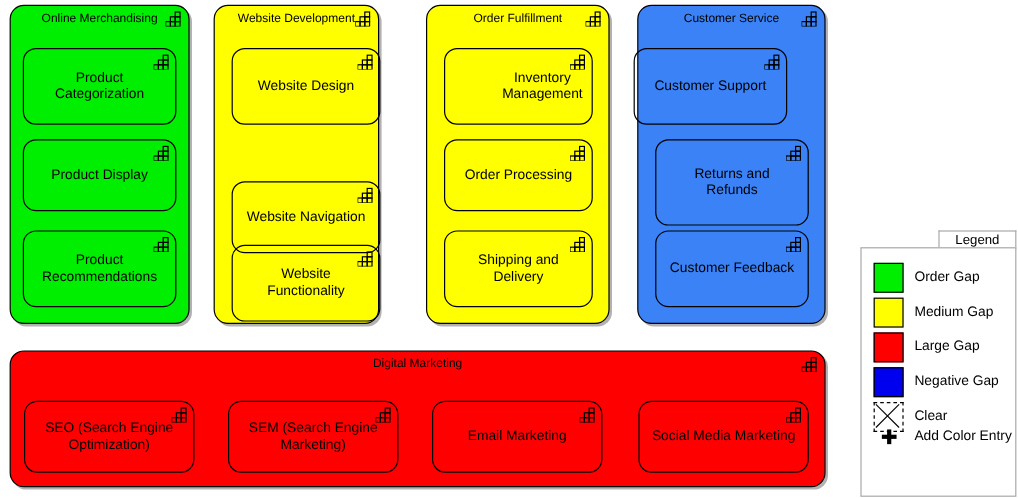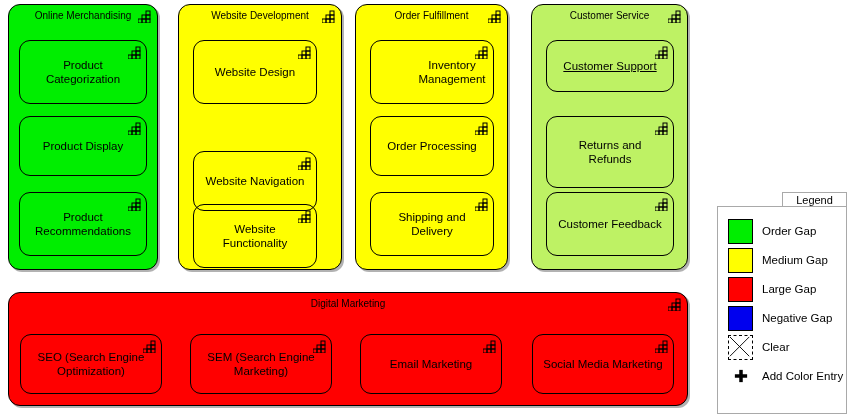--- a/index.html
+++ b/index.html
@@ -182,21 +182,21 @@
 Recommendations</span>
       <span class="cap-icon"><svg viewBox="0 0 13 13" width="13" height="13" xmlns="http://www.w3.org/2000/svg">
           <rect x="8" y="1" width="4" height="4" fill="none" stroke="#000" stroke-width="1"></rect>
           <rect x="4" y="5" width="4" height="4" fill="none" stroke="#000" stroke-width="1"></rect>
           <rect x="8" y="5" width="4" height="4" fill="none" stroke="#000" stroke-width="1"></rect>
           <rect x="0" y="9" width="4" height="4" fill="none" stroke="#000" stroke-width="1"></rect>
           <rect x="4" y="9" width="4" height="4" fill="none" stroke="#000" stroke-width="1"></rect>
           <rect x="8" y="9" width="4" height="4" fill="none" stroke="#000" stroke-width="1"></rect>
         </svg></span>
     </div>
-    <div class="group" style="left: 178px; top: 4px; width: 164px; height: 266px; background: rgb(255, 255, 0); padding-left: 24px;">
+    <div class="group" style="left: 178px; top: 4px; width: 138px; height: 266px; background: rgb(255, 255, 0); padding-left: 24px;">
       <div class="group-title">Website Development</div>
       <span class="cap-icon"><svg viewBox="0 0 13 13" width="13" height="13" xmlns="http://www.w3.org/2000/svg">
           <rect x="8" y="1" width="4" height="4" fill="none" stroke="#000" stroke-width="1"></rect>
           <rect x="4" y="5" width="4" height="4" fill="none" stroke="#000" stroke-width="1"></rect>
           <rect x="8" y="5" width="4" height="4" fill="none" stroke="#000" stroke-width="1"></rect>
           <rect x="0" y="9" width="4" height="4" fill="none" stroke="#000" stroke-width="1"></rect>
           <rect x="4" y="9" width="4" height="4" fill="none" stroke="#000" stroke-width="1"></rect>
           <rect x="8" y="9" width="4" height="4" fill="none" stroke="#000" stroke-width="1"></rect>
         </svg></span>
     </div>
@@ -273,32 +273,32 @@
 Delivery</span>
       <span class="cap-icon"><svg viewBox="0 0 13 13" width="13" height="13" xmlns="http://www.w3.org/2000/svg">
           <rect x="8" y="1" width="4" height="4" fill="none" stroke="#000" stroke-width="1"></rect>
           <rect x="4" y="5" width="4" height="4" fill="none" stroke="#000" stroke-width="1"></rect>
           <rect x="8" y="5" width="4" height="4" fill="none" stroke="#000" stroke-width="1"></rect>
           <rect x="0" y="9" width="4" height="4" fill="none" stroke="#000" stroke-width="1"></rect>
           <rect x="4" y="9" width="4" height="4" fill="none" stroke="#000" stroke-width="1"></rect>
           <rect x="8" y="9" width="4" height="4" fill="none" stroke="#000" stroke-width="1"></rect>
         </svg></span>
     </div>
-    <div class="group" style="left: 531px; top: 4px; width: 157px; height: 266px; background: #bef264;">
+    <div class="group" style="left: 531px; top: 4px; width: 157px; height: 266px; background: #3b82f6;">
       <div class="group-title">Customer Service</div>
       <span class="cap-icon"><svg viewBox="0 0 13 13" width="13" height="13" xmlns="http://www.w3.org/2000/svg">
           <rect x="8" y="1" width="4" height="4" fill="none" stroke="#000" stroke-width="1"></rect>
           <rect x="4" y="5" width="4" height="4" fill="none" stroke="#000" stroke-width="1"></rect>
           <rect x="8" y="5" width="4" height="4" fill="none" stroke="#000" stroke-width="1"></rect>
           <rect x="0" y="9" width="4" height="4" fill="none" stroke="#000" stroke-width="1"></rect>
           <rect x="4" y="9" width="4" height="4" fill="none" stroke="#000" stroke-width="1"></rect>
           <rect x="8" y="9" width="4" height="4" fill="none" stroke="#000" stroke-width="1"></rect>
         </svg></span>
     </div>
-    <div class="cap" style="left: 546px; top: 40px; width: 128px; height: 52px; text-decoration: underline;">
+    <div class="cap" style="left: 528px; top: 40px; width: 128px; height: 64px;">
       <span class="cap-label">Customer Support</span>
       <span class="cap-icon"><svg viewBox="0 0 13 13" width="13" height="13" xmlns="http://www.w3.org/2000/svg">
           <rect x="8" y="1" width="4" height="4" fill="none" stroke="#000" stroke-width="1"></rect>
           <rect x="4" y="5" width="4" height="4" fill="none" stroke="#000" stroke-width="1"></rect>
           <rect x="8" y="5" width="4" height="4" fill="none" stroke="#000" stroke-width="1"></rect>
           <rect x="0" y="9" width="4" height="4" fill="none" stroke="#000" stroke-width="1"></rect>
           <rect x="4" y="9" width="4" height="4" fill="none" stroke="#000" stroke-width="1"></rect>
           <rect x="8" y="9" width="4" height="4" fill="none" stroke="#000" stroke-width="1"></rect>
         </svg></span>
     </div>
@@ -401,21 +401,21 @@
       </div>
       <div class="legend-row" style="top: 126px;">
         <div class="swatch-clear">
           <svg viewBox="0 0 25 25" width="23" height="23" style="position:absolute;left:0;top:0;" xmlns="http://www.w3.org/2000/svg">
             <line x1="1" y1="1" x2="22" y2="22" stroke="#000" stroke-width="1"></line>
             <line x1="22" y1="1" x2="1" y2="22" stroke="#000" stroke-width="1"></line>
           </svg>
         </div>
         <span class="legend-label">Clear</span>
       </div>
-      <div class="legend-row" style="top: 155px;">
+      <div class="legend-row" style="top: 143px;">
         <span class="plus-icon">
           <svg viewBox="0 0 16 16" width="14" height="14" xmlns="http://www.w3.org/2000/svg">
             <rect x="6" y="1" width="4" height="14" fill="#000"></rect>
             <rect x="1" y="6" width="14" height="4" fill="#000"></rect>
           </svg>
         </span>
         <span class="legend-label">Add Color Entry</span>
       </div>
     </div>
   </div>

